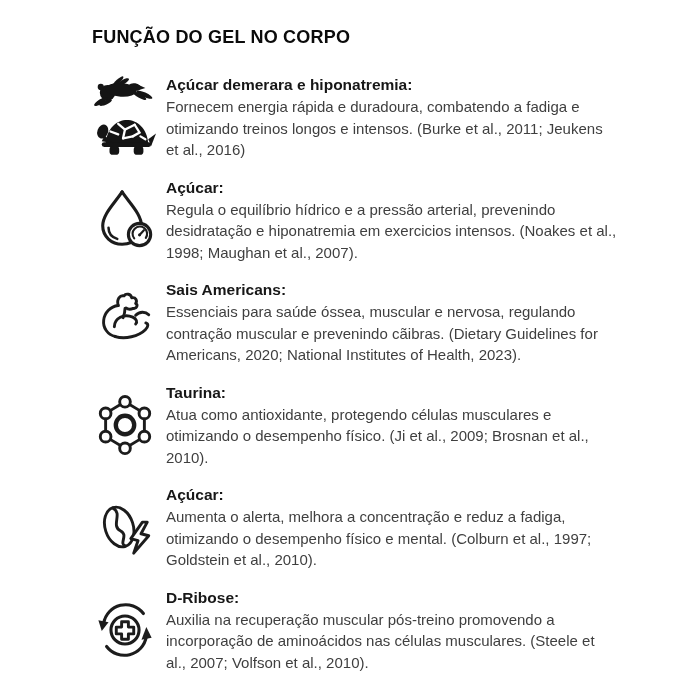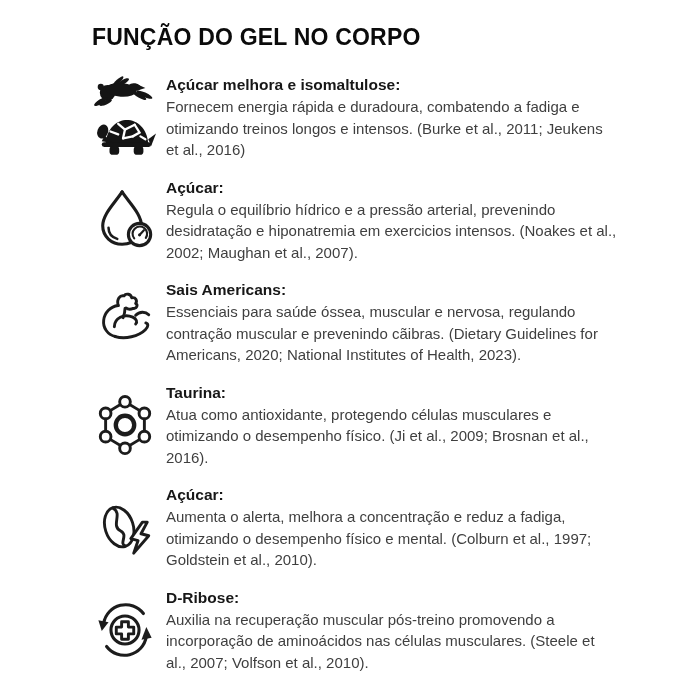--- a/index.html
+++ b/index.html
@@ -3,21 +3,21 @@
 <meta charset="utf-8">
 <style>
   html,body{margin:0;padding:0;}
   body{
     width:700px;height:700px;background:#ffffff;overflow:hidden;
     font-family:"Liberation Sans",sans-serif;
     -webkit-font-smoothing:antialiased;
   }
   .page{padding:16px 58px 0 92px;}
   .title{
-    font-size:23px;font-weight:800;letter-spacing:.2px;color:#0b0b0b;
+    font-size:18px;font-weight:800;letter-spacing:.2px;color:#0b0b0b;
     margin:6px 0 22px 0;line-height:30px;
   }
   .row{display:flex;align-items:center;margin-bottom:16px;min-height:86px;}
   .icn{flex:0 0 66px;width:66px;display:flex;justify-content:center;align-items:center;margin-right:8px;}
   .txt{width:452px;}
   .sec-heading{font-size:15.5px;font-weight:700;color:#171717;margin:0;line-height:22px;}
   .sec-body{font-size:15px;color:#3f3f3f;margin:0;line-height:21.5px;}
   svg{display:block;}
 </style>
 </head>
@@ -59,40 +59,40 @@
           <path d="M25 50 L32 56 L42 51"></path>
           <path d="M32 56 L30 65"></path>
           <path d="M30 65 L40 63"></path>
           <path d="M42 51 L47 59 L40 63"></path>
           <path d="M17 58 L25 61"></path>
           <path d="M48 63 L53 66"></path>
         </g>
       </svg>
     </span>
     <div class="txt">
-      <h2 class="sec-heading">Açúcar melhora e isomaltulose:</h2>
+      <h2 class="sec-heading">Açúcar demerara e hiponatremia:</h2>
       <p class="sec-body">Fornecem energia rápida e duradoura, combatendo a fadiga e otimizando treinos longos e intensos. (Burke et al., 2011; Jeukens et al., 2016)</p>
     </div>
   </section>
 
   <section class="row">
     <span class="icn">
       <svg width="62" height="66" viewBox="0 0 64 66" fill="none">
         <path d="M29 4 C21 16 9 27 9 39 C9 50 18 58 29 58 C36 58 42 55 46 50" stroke="#1c1c1c" stroke-width="3.2" stroke-linecap="round"></path>
         <path d="M29 4 C37 16 49 27 49 39 C49 41 48.7 43 48 45" stroke="#1c1c1c" stroke-width="3.2" stroke-linecap="round"></path>
         <path d="M15 41 C15 47 19 51 24 52.5" stroke="#1c1c1c" stroke-width="2.6" stroke-linecap="round"></path>
         <circle cx="47" cy="48" r="11.5" fill="#ffffff" stroke="#1c1c1c" stroke-width="3.2"></circle>
         <path d="M41.5 52 A7.5 7.5 0 1 1 53.5 51.5" stroke="#1c1c1c" stroke-width="2.2" stroke-linecap="round"></path>
         <path d="M47 48.5 L51.5 43.5" stroke="#1c1c1c" stroke-width="2.2" stroke-linecap="round"></path>
         <circle cx="47" cy="48.5" r="1.5" fill="#1c1c1c"></circle>
       </svg>
     </span>
     <div class="txt">
       <h2 class="sec-heading">Açúcar:</h2>
-      <p class="sec-body">Regula o equilíbrio hídrico e a pressão arterial, prevenindo desidratação e hiponatremia em exercicios intensos. (Noakes et al., 2002; Maughan et al., 2007).</p>
+      <p class="sec-body">Regula o equilíbrio hídrico e a pressão arterial, prevenindo desidratação e hiponatremia em exercicios intensos. (Noakes et al., 1998; Maughan et al., 2007).</p>
     </div>
   </section>
 
   <section class="row">
     <span class="icn">
       <svg width="62" height="62" viewBox="0 0 64 64" fill="none" stroke="#1c1c1c" stroke-width="3" stroke-linecap="round" stroke-linejoin="round">
         <path d="M25 15 C23 8 27 4 31 5 C33 2 38 3 39 7 C43 6 45 10 43 13 C45.5 14 44.5 18 41 18"></path>
         <path d="M33 17.5 C35 19 38 19 40.5 18"></path>
         <path d="M25 15 C17 16 11 22 10 30 C9 38 14 45 22 47"></path>
         <path d="M22 47 C32 50 46 47 53 40 C56 37 56.5 34 53.5 33"></path>
@@ -117,21 +117,21 @@
           <circle cx="52" cy="20" r="5.5"></circle>
           <circle cx="52" cy="44" r="5.5"></circle>
           <circle cx="32" cy="56" r="5.5"></circle>
           <circle cx="12" cy="44" r="5.5"></circle>
           <circle cx="12" cy="20" r="5.5"></circle>
         </g>
       </svg>
     </span>
     <div class="txt">
       <h2 class="sec-heading">Taurina:</h2>
-      <p class="sec-body">Atua como antioxidante, protegendo células musculares e otimizando o desempenho físico. (Ji et al., 2009; Brosnan et al., 2016).</p>
+      <p class="sec-body">Atua como antioxidante, protegendo células musculares e otimizando o desempenho físico. (Ji et al., 2009; Brosnan et al., 2010).</p>
     </div>
   </section>
 
   <section class="row">
     <span class="icn">
       <svg width="62" height="64" viewBox="0 0 64 64" fill="none">
         <g transform="rotate(-18 26 32)" stroke="#1c1c1c" stroke-width="3" stroke-linecap="round">
           <ellipse cx="26" cy="32" rx="14.5" ry="21"></ellipse>
           <path d="M26 11.5 C34 20 18 28 26 36 C33 43 20 48 26 52.5"></path>
         </g>

